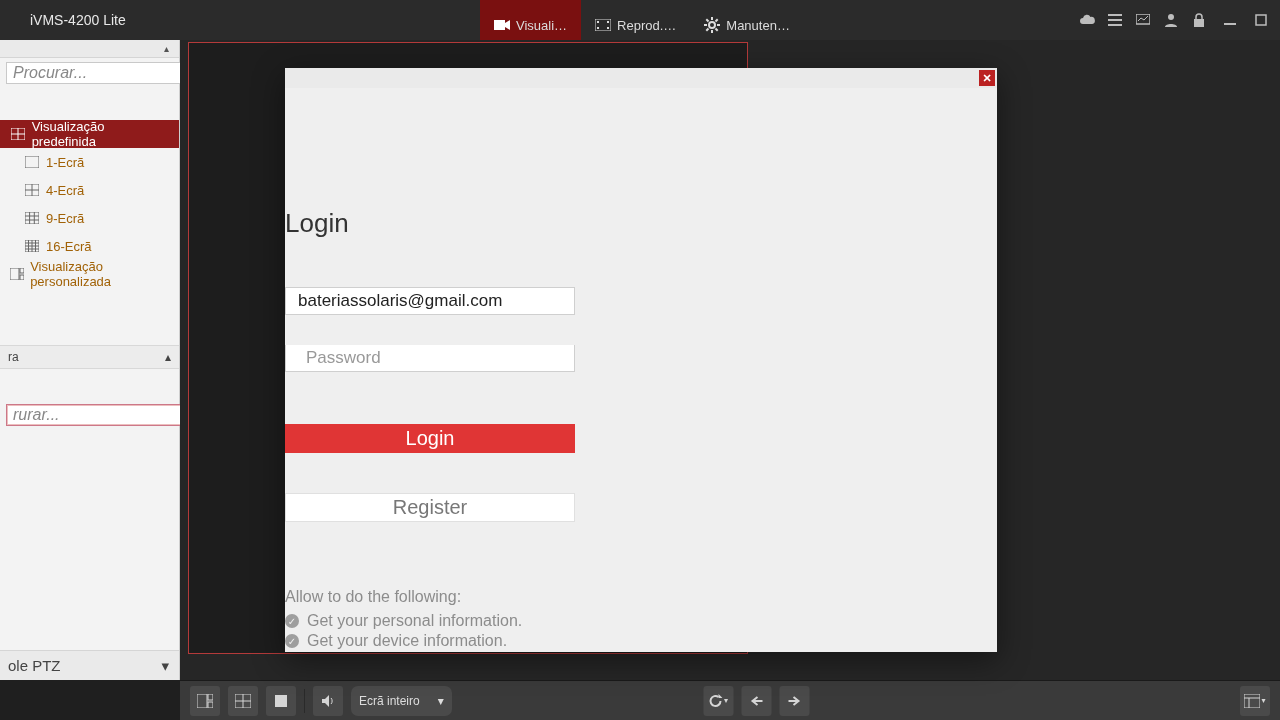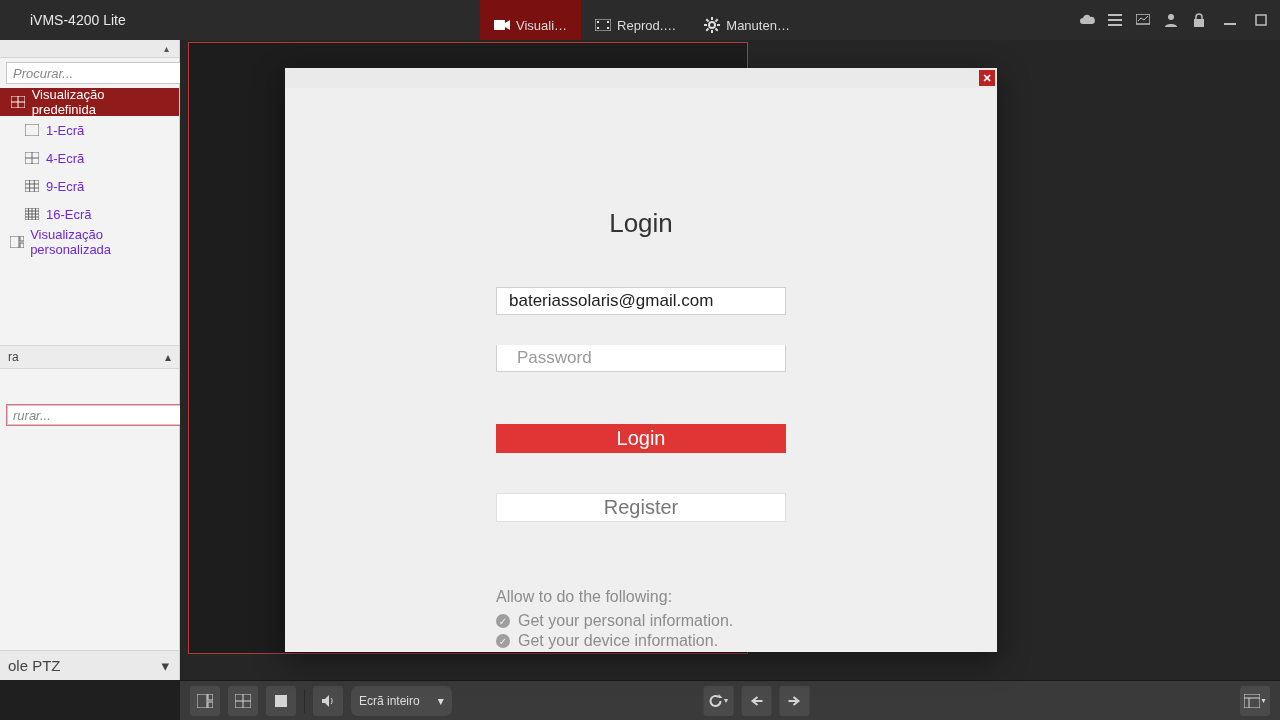--- a/index.html
+++ b/index.html
@@ -39,31 +39,31 @@
   height: 18px; background: #eaeaea; border-bottom:1px solid #d5d5d5;
   display:flex; align-items:center; justify-content:flex-end; padding-right:10px;
   color:#555; font-size:10px; cursor:pointer;
 }
 .search-row {
   display:flex; align-items:center; gap:4px;
   padding: 4px 6px; background:#f3f3f3;
 }
 .search-row input {
   flex:1; height:22px; border:1px solid #c9c9c9; background:#fff;
-  padding:0 6px; font-size:13px; color:#333;
+  padding:0 6px; font-size:16px; color:#333;
 }
 .search-row input::placeholder { color:#888; font-style: italic; }
 .search-row .sbtn {
   width:22px; height:22px; border:1px solid #c9c9c9; background:#efefef;
   display:flex; align-items:center; justify-content:center; color:#555; cursor:pointer;
 }
-.tree { font-size: 13px; }
+.tree { font-size: 13px; margin-top: 32px; }
 .tree .tnode {
   height: 28px; display:flex; align-items:center; gap:6px;
-  padding: 0 10px; cursor:pointer; color:#6d28d9;
+  padding: 0 10px; cursor:pointer; color:#a16207;
 }
 .tree .tnode.selectedH {
   background:#8f1b1b; color:#fff;
 }
 .tree .tnode.child { padding-left: 24px; }
 .tree .ticon { width:16px; height:16px; display:flex; align-items:center; justify-content:center; color:#666; }
 .tree .tnode.selectedH .ticon { color:#fff; }
 
 #left .divider {
   height: 24px; border-top:1px solid #d8d8d8; border-bottom:1px solid #d8d8d8;
@@ -119,21 +119,21 @@
 #dialog .dlg-header {
   height:20px; background:#eaeaea; position:relative;
 }
 #dialog .dlg-close {
   position:absolute; right:2px; top:2px; width:16px; height:16px;
   background:#b22; color:#fff; font-size:11px; line-height:16px; text-align:center;
   cursor:pointer; font-weight:bold;
 }
 #dialog .dlg-body {
   position:absolute; left:0; right:0; top:20px; bottom:0;
-  display:flex; flex-direction:column; align-items:center;
+  display:flex; flex-direction:column; align-items:flex-start;
   padding-top: 120px;
   gap: 30px;
 }
 #dialog h2 {
   font-weight:400; color:#333; font-size:26px; margin-bottom:18px;
 }
 .field {
   width:290px; height:40px; border:1px solid #cfcfcf; background:#fff;
   font-size:17px; padding:0 12px; color:#222; margin-bottom:0;
 }

